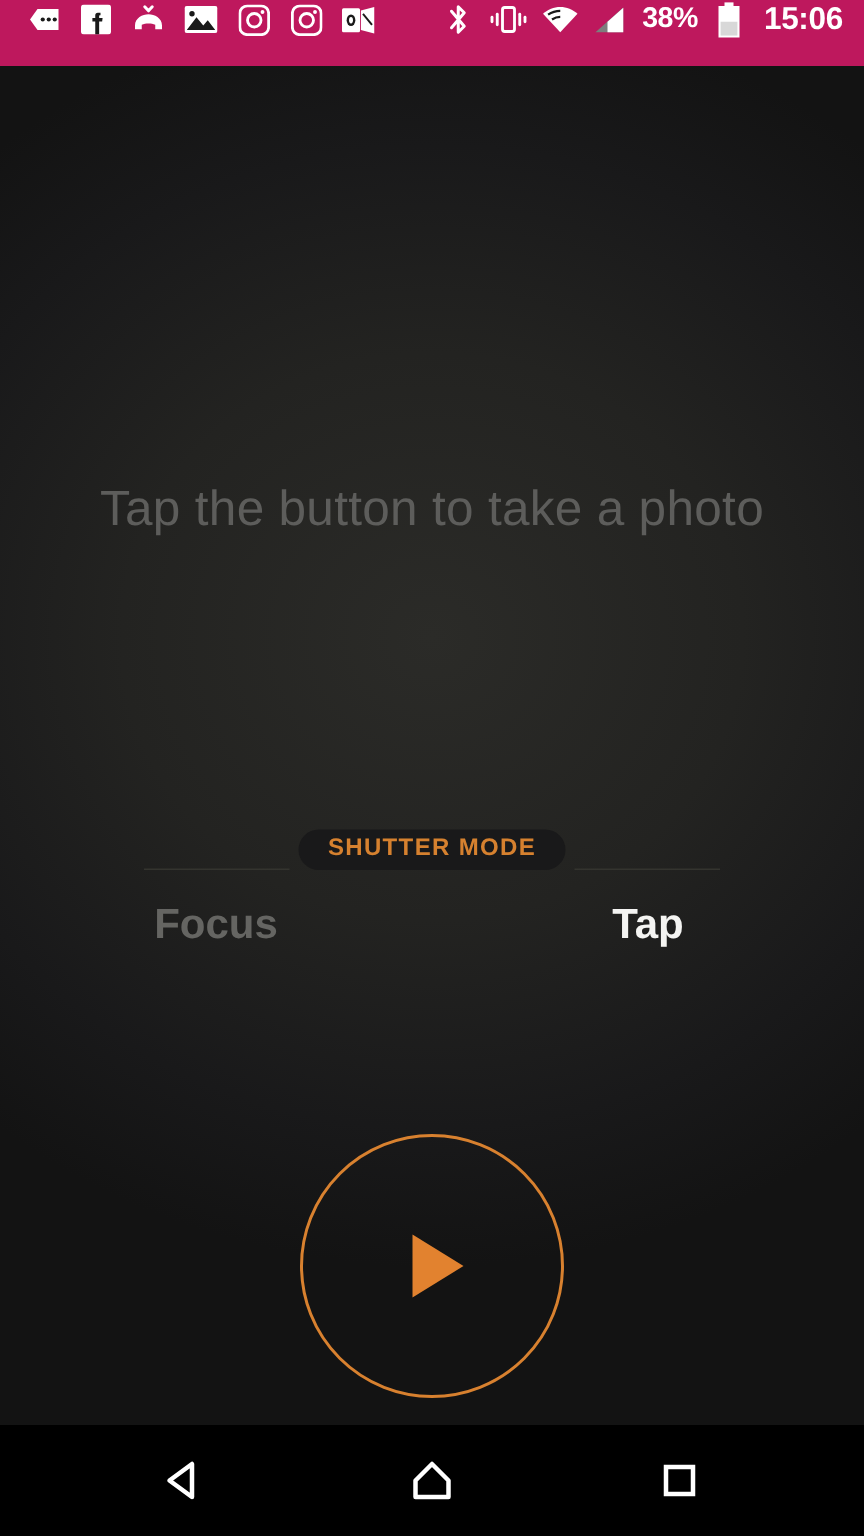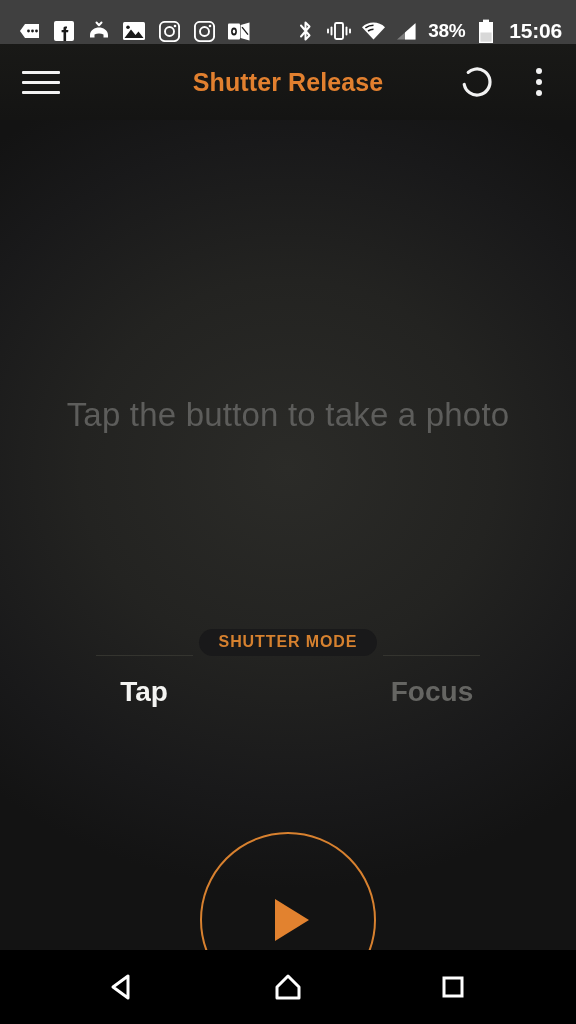--- a/index.html
+++ b/index.html
@@ -22,23 +22,23 @@
     height: 1024px;
     background: #121211;
     display: flex;
     flex-direction: column;
   }
 
   
   .statusbar {
     height: 44px;
     flex: 0 0 44px;
-    background: #404040;
-    display: flex;
-    align-items: flex-end;
+    background: #be185d;
+    display: flex;
+    align-items: flex-start;
     padding: 0 14px 0 16px;
     color: #fff;
   }
   .status-left {
     display: flex;
     align-items: center;
     gap: 9px;
   }
   .status-spacer { flex: 1 1 auto; }
   .status-right {
@@ -347,59 +347,34 @@
           <rect x="5" y="0.6" width="6" height="2.6" fill="#fff"></rect>
           <rect x="1" y="3" width="14" height="21" fill="#fff"></rect>
           <rect x="2.4" y="13.5" width="11.2" height="9.2" fill="#d8d8d8"></rect>
         </svg>
       </span>
 
       <span class="clock">15:06</span>
     </div>
   </div>
 
-  <div class="appbar">
-
-    <div class="hamburger">
-      <i></i>
-        <i></i>
-        <i></i>
-    </div>
-
-    <div class="app-title">Shutter Release</div>
-
-    <div class="appbar-right">
-
-      <div class="power-btn">
-        <svg width="36" height="36" viewBox="0 0 36 36">
-          <path d="M18 5 A13 13 0 1 0 18 31 A13 13 0 0 0 18 5" fill="none" stroke="#f2f2f2" stroke-width="3.2" stroke-linecap="round" stroke-dasharray="68 14" transform="rotate(-101 18 18)"></path>
-        </svg>
-      </div>
-
-      <div class="overflow-btn">
-        <i></i>
-          <i></i>
-          <i></i>
-      </div>
-    </div>
-  </div>
 
   <div class="content">
 
     <div class="hint">Tap the button to take a photo</div>
 
     <div class="section-divider">
       <div class="divider-line"></div>
       <div class="section-pill">SHUTTER MODE</div>
       <div class="divider-line"></div>
     </div>
 
     <div class="mode-tabs">
+      <div class="mode-tab inactive">Focus</div>
       <div class="mode-tab active">Tap</div>
-      <div class="mode-tab inactive">Focus</div>
     </div>
 
     <div class="shutter-wrap">
       <div class="shutter-btn">
         <div class="play-tri"></div>
       </div>
     </div>
 
   </div>
 

